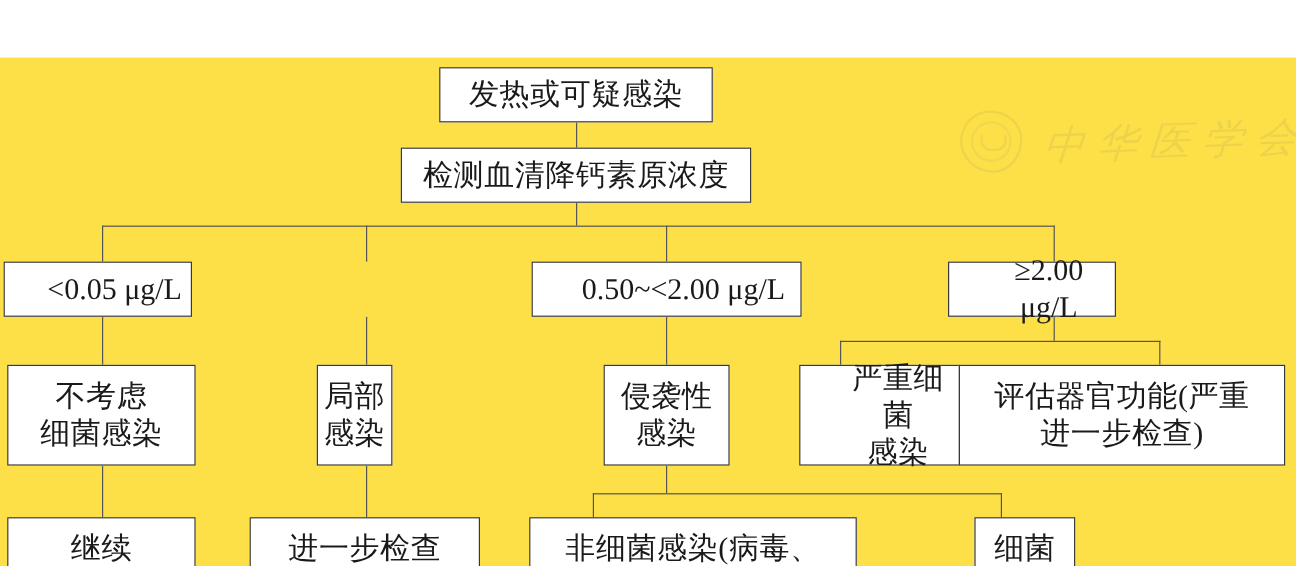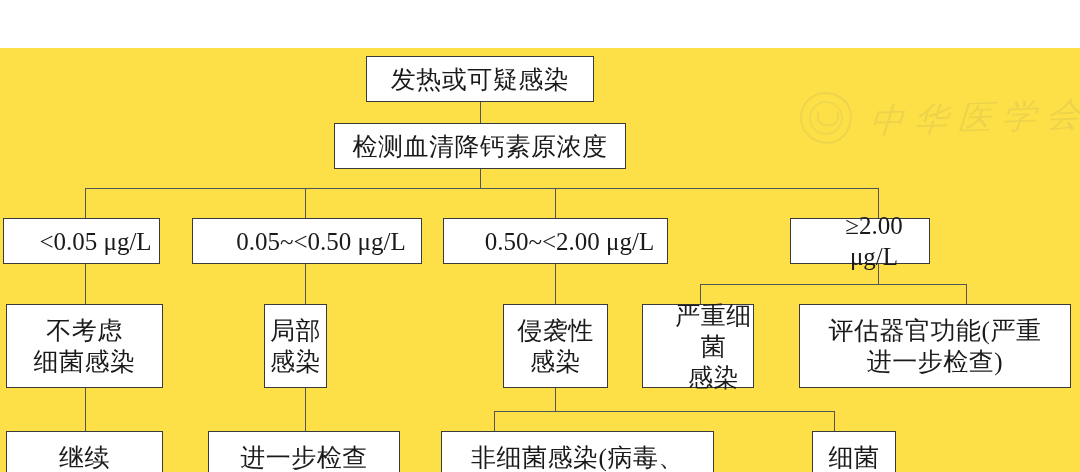--- a/index.html
+++ b/index.html
@@ -130,36 +130,35 @@
     <div class="wm-seal"></div>
     <div class="wm-text">中华医学会</div>
   </div>
 
   <div class="node cjk" style="left:366px; top:8px; width:228px; height:46px;">发热或可疑感染</div>
 
   <div class="node cjk" style="left:334px; top:75px; width:292px; height:46px;">检测血清降钙素原浓度</div>
 
   <div class="node num" style="left:3px; top:170px; width:157px; height:46px;">&lt;0.05 μg/L</div>
 
-  <div class="node num" style="left:192px; top:170px; width:230px; height:46px;">0.05~&lt;0.50 μg/L</div>
 
   <div class="node num" style="left:443px; top:170px; width:225px; height:46px;">0.50~&lt;2.00 μg/L</div>
 
   <div class="node num" style="left:790px; top:170px; width:140px; height:46px;">≥2.00 μg/L</div>
 
   <div class="node cjk" style="left:6px; top:256px; width:157px; height:84px;">不考虑
 细菌感染</div>
 
   <div class="node cjk" style="left:264px; top:256px; width:63px; height:84px;">局部
 感染</div>
 
   <div class="node cjk" style="left:503px; top:256px; width:105px; height:84px;">侵袭性
 感染</div>
 
-  <div class="node cjk" style="left:642px; top:256px; width:112px; height:84px;padding-left:31px;">严重细菌
+  <div class="node cjk" style="left:666px; top:256px; width:134px; height:84px;padding-left:31px;">严重细菌
 感染</div>
 
   <div class="node cjk" style="left:799px; top:256px; width:272px; height:84px;">评估器官功能(严重
 进一步检查)</div>
 
   <div class="node cjk" style="left:6px; top:383px; width:157px; height:84px;">继续
 观察</div>
 
   <div class="node cjk" style="left:208px; top:383px; width:192px; height:84px;">进一步检查
 中华医学会</div>

